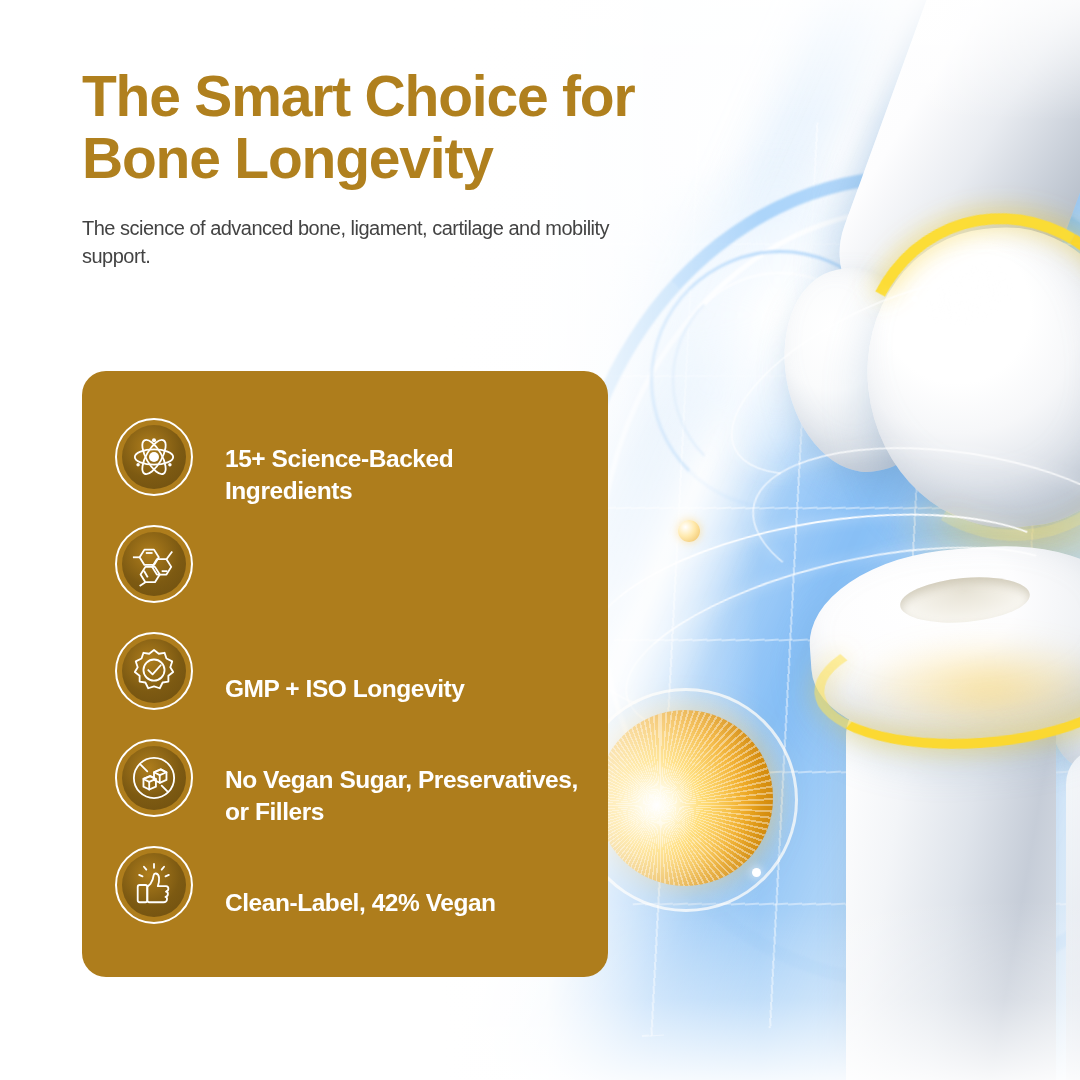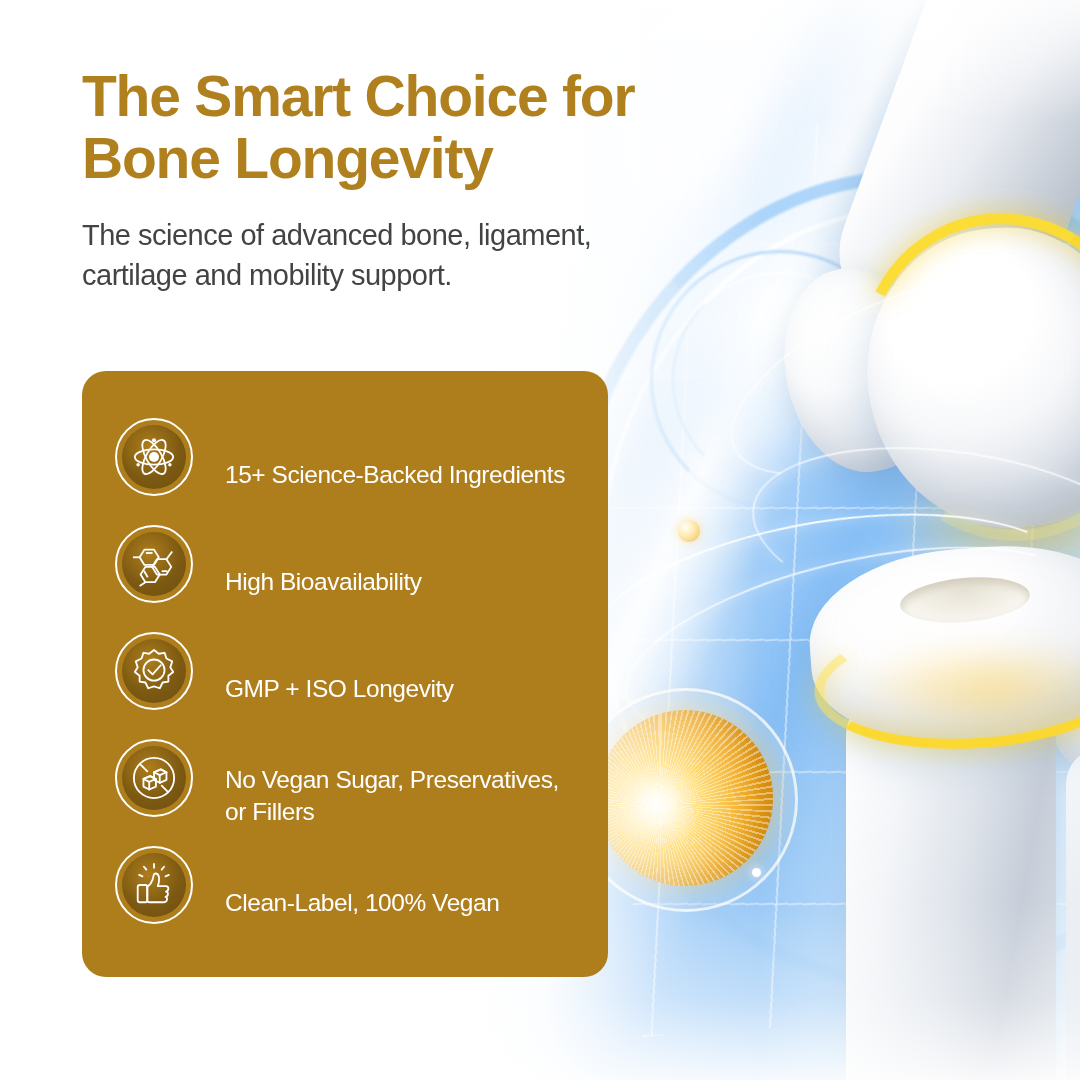--- a/index.html
+++ b/index.html
@@ -274,21 +274,21 @@
     width:620px;
     font-size:57px;
     line-height:1.08;
     font-weight:700;
     letter-spacing:-1.2px;
     color:#b0801e;
   }
   .subhead {
     position:absolute; left:82px; top:215px;
     width:600px;
-    font-size:29px;
+    font-size:20px;
     line-height:1.38;
     font-weight:500;
     letter-spacing:-0.5px;
     color:#434343;
   }
 
   
   .card {
     position:absolute;
     left:82px; top:371px;
@@ -320,21 +320,21 @@
     position:absolute;
     left:5px; top:5px; right:5px; bottom:5px;
     border-radius:50%;
     background:radial-gradient(circle at 42% 34%, #8a631300 0%, #7d5a12 55%, #6e4f10 100%);
   }
   .feature-icon svg { position:relative; z-index:2; display:block; }
   .feature-label {
     margin-left:32px;
     font-size:24.5px;
     line-height:1.30;
-    font-weight:400;
+    font-weight:700;
     letter-spacing:-0.45px;
     color:#ffffff;
     max-width:360px;
     margin-top:37px;
   }
 </style>
 </head>
 <body>
 
 <div id="poster">
@@ -412,21 +412,20 @@
               <polygon points="27,19 37,19 42,27 37,35 27,35 22,27"></polygon>
               <polygon points="15,27 25,27 30,35 25,43 15,43 10,35"></polygon>
               <line x1="9" y1="17" x2="2" y2="17"></line>
               <line x1="37" y1="19" x2="43" y2="11"></line>
               <line x1="15" y1="43" x2="9" y2="47"></line>
               <line x1="15.5" y1="12.5" x2="22.5" y2="12.5"></line>
               <line x1="32" y1="31.5" x2="38" y2="31.5"></line>
               <line x1="13.5" y1="31" x2="17.5" y2="38"></line>
             </svg>
           </span>
-          <span class="feature-label">High Bioavailability</span>
         </div>
 
         <div class="feature-row">
           <span class="feature-icon">
             <svg width="46" height="46" viewBox="0 0 48 48" fill="none" stroke="#ffffff" stroke-width="1.9" stroke-linejoin="round">
               <polygon points="24,2 29,6 35,5 37,11 43,14 41,20 44,25 39,29 39,35 33,36 30,42 24,40 18,42 15,36 9,35 9,29 4,25 7,20 5,14 11,11 13,5 19,6"></polygon>
               <circle cx="24" cy="23" r="11"></circle>
               <polyline points="18,23 22.5,27.5 31,18" stroke-linecap="round"></polyline>
             </svg>
           </span>
@@ -457,20 +456,20 @@
             <svg width="46" height="46" viewBox="0 0 48 48" fill="none" stroke="#ffffff" stroke-width="1.9" stroke-linejoin="round" stroke-linecap="round">
               <rect x="7" y="24" width="10" height="18" rx="2"></rect>
               <path d="M17 26 L17 40 Q17 42 19 42 L34 42 Q37 42 37.5 39.5 Q38 37 36 36.5 Q38.5 36 38.5 33.5 Q38.5 31 36.5 30.8 Q39 30.2 39 27.8 Q39 25.4 36.5 25.2 L28 25.2 Q29.6 20.5 29.3 16.6 Q29 12.6 26 12 Q24 11.7 23.6 14 Q23 19 20.5 22.5 Z"></path>
               <line x1="24" y1="6" x2="24" y2="2"></line>
               <line x1="16" y1="8" x2="13.5" y2="5"></line>
               <line x1="32" y1="8" x2="34.5" y2="5"></line>
               <line x1="12" y1="15" x2="8.5" y2="13.5"></line>
               <line x1="36" y1="15" x2="39.5" y2="13.5"></line>
             </svg>
           </span>
-          <span class="feature-label">Clean-Label, 100% Vegan</span>
+          <span class="feature-label">Clean-Label, 42% Vegan</span>
         </div>
 
       </div>
     </div>
 
   </div>
 </div>
 
 </body></html>

